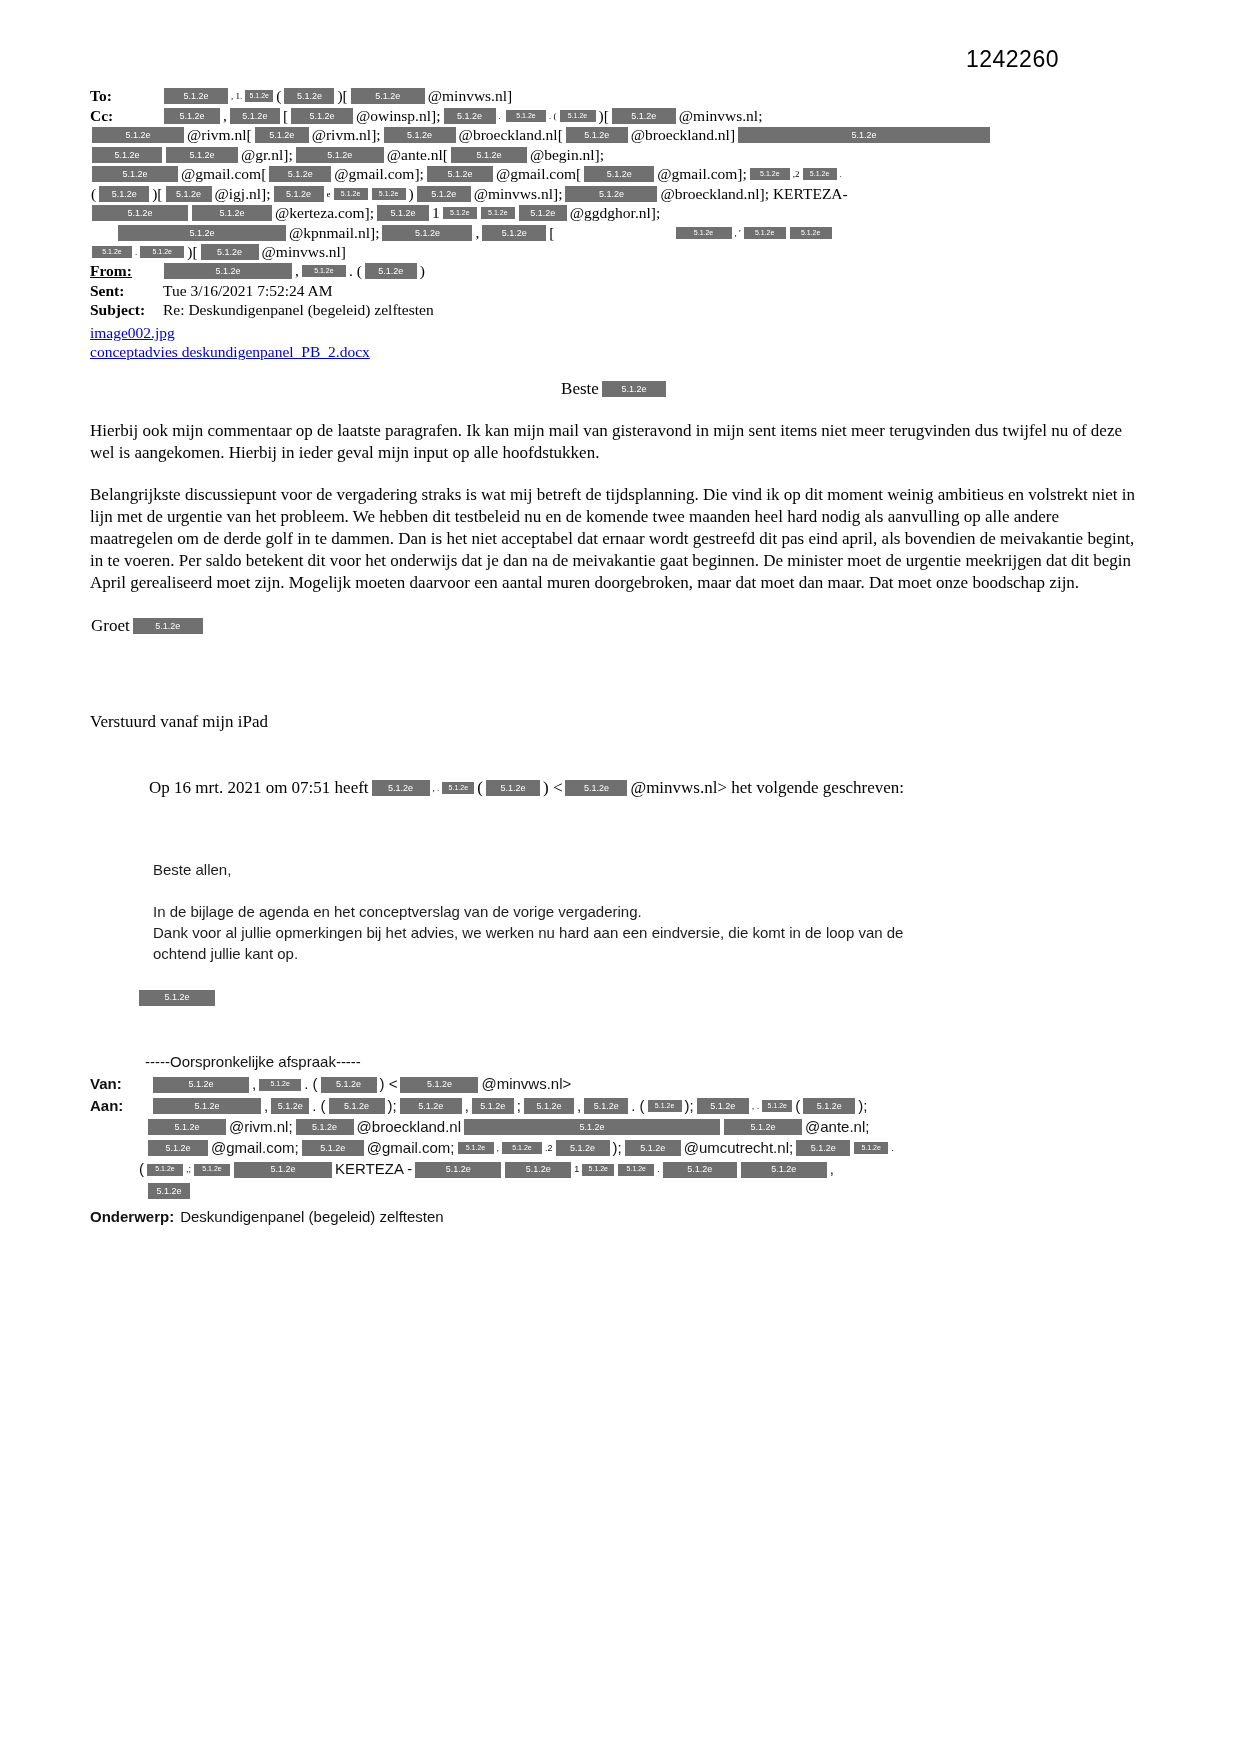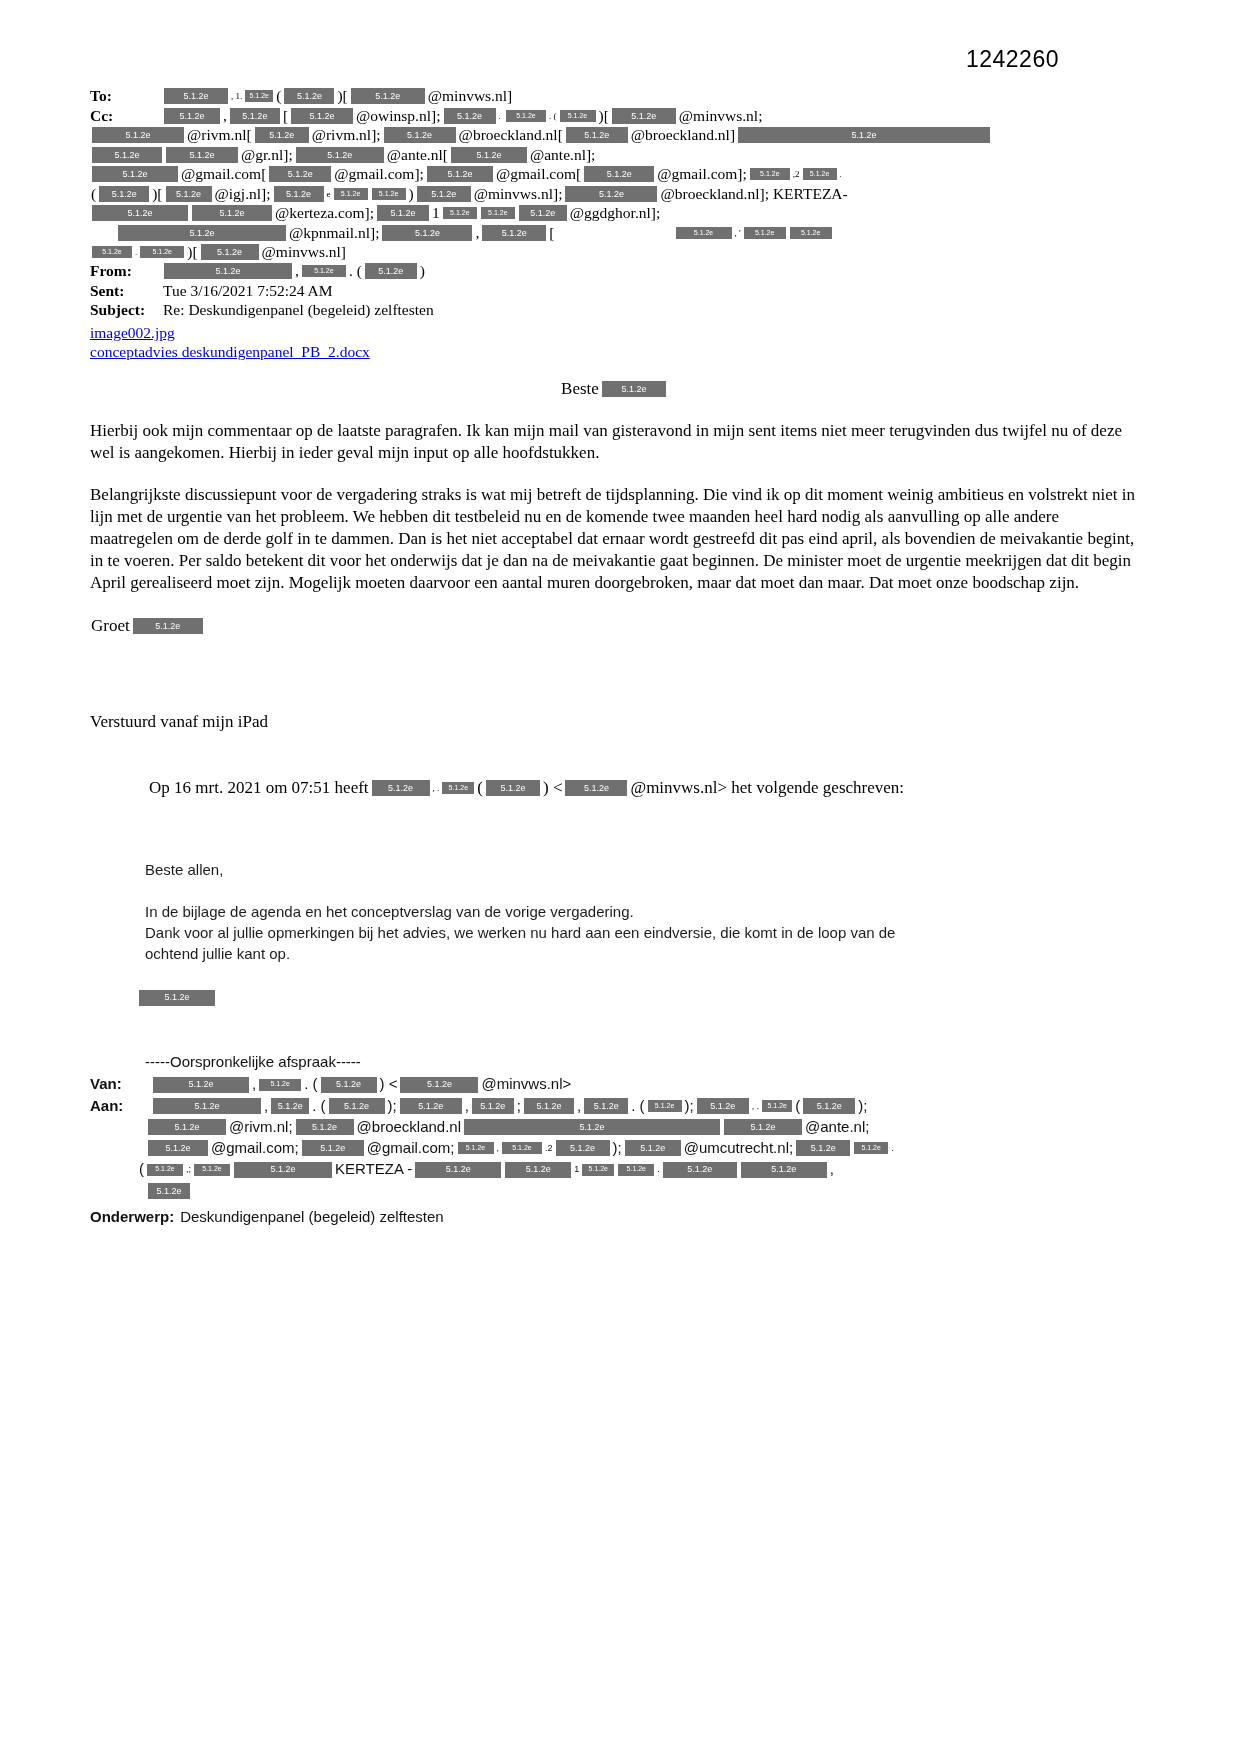--- a/index.html
+++ b/index.html
@@ -43,21 +43,21 @@
   .body p { font-size: 17px; line-height: 22px; max-width: 1048px; margin-top: 20px; }
   .body p.greet { margin-top: 0; text-align: center; }
   .body p.sentfrom { margin-top: 74px; }
   .body p.quote-intro { margin-top: 42px; padding-left: 58px; max-width: 1100px; }
 
   
   .quoted {
     margin-top: 60px; padding-left: 55px;
     font-family: "Liberation Sans", sans-serif; font-size: 15px; line-height: 21px; color: #1c1c1c;
   }
-  .quoted p { max-width: 800px; }
+  .quoted p { max-width: 800px; margin-left: 8px; }
   .quoted .qpara1 { margin-top: 21px; }
   .quoted .qpara2 { margin-top: 0; }
   .quoted .qregards { margin-top: 14px; }
   .quoted .qsig { margin-top: 22px; margin-left: -8px; }
 
   
   .original { margin-top: 44px; font-family: "Liberation Sans", sans-serif; color: #111; }
   .original .divider { padding-left: 55px; font-size: 15px; line-height: 21px; margin-bottom: 2px; }
   .original .hline { font-size: 15px; line-height: 20.5px; min-height: 20.5px; }
   .original .hlabel { margin-right: 5px; }
@@ -68,27 +68,27 @@
 
 <div class="page">
   <div class="doc-number">1242260</div>
 
   <div class="content">
 
     <div class="header-block">
         <div class="hline"><span class="hlabel" style="min-width: 72px;">To:</span><span class="redact" style="width: 64px;">5.1.2e</span><span class="frag tiny">, 1.</span><span class="redact rsmall" style="width: 28px;">5.1.2e</span><span class="frag">(</span><span class="redact" style="width: 50px;">5.1.2e</span><span class="frag">)[</span><span class="redact" style="width: 74px;">5.1.2e</span><span class="frag">@minvws.nl]</span></div>
         <div class="hline"><span class="hlabel" style="min-width: 72px;">Cc:</span><span class="redact" style="width: 56px;">5.1.2e</span><span class="frag">,</span><span class="redact" style="width: 50px;">5.1.2e</span><span class="frag">[</span><span class="redact" style="width: 62px;">5.1.2e</span><span class="frag">@owinsp.nl];</span><span class="redact" style="width: 52px;">5.1.2e</span><span class="frag tiny">. </span><span class="redact rsmall" style="width: 40px;">5.1.2e</span><span class="frag tiny">. (</span><span class="redact rsmall" style="width: 36px;">5.1.2e</span><span class="frag">)[</span><span class="redact" style="width: 64px;">5.1.2e</span><span class="frag">@minvws.nl;</span></div>
         <div class="hline"><span class="redact" style="width: 92px;">5.1.2e</span><span class="frag">@rivm.nl[</span><span class="redact" style="width: 54px;">5.1.2e</span><span class="frag">@rivm.nl];</span><span class="redact" style="width: 72px;">5.1.2e</span><span class="frag">@broeckland.nl[</span><span class="redact" style="width: 62px;">5.1.2e</span><span class="frag">@broeckland.nl]</span><span class="redact" style="width: 252px;">5.1.2e</span></div>
-        <div class="hline"><span class="redact" style="width: 70px;">5.1.2e</span><span class="redact" style="width: 72px;">5.1.2e</span><span class="frag">@gr.nl];</span><span class="redact" style="width: 88px;">5.1.2e</span><span class="frag">@ante.nl[</span><span class="redact" style="width: 76px;">5.1.2e</span><span class="frag">@ante.nl];</span></div>
+        <div class="hline"><span class="redact" style="width: 70px;">5.1.2e</span><span class="redact" style="width: 72px;">5.1.2e</span><span class="frag">@gr.nl];</span><span class="redact" style="width: 88px;">5.1.2e</span><span class="frag">@ante.nl[</span><span class="redact" style="width: 76px;">5.1.2e</span><span class="frag">@begin.nl];</span></div>
         <div class="hline"><span class="redact" style="width: 86px;">5.1.2e</span><span class="frag">@gmail.com[</span><span class="redact" style="width: 62px;">5.1.2e</span><span class="frag">@gmail.com];</span><span class="redact" style="width: 66px;">5.1.2e</span><span class="frag">@gmail.com[</span><span class="redact" style="width: 70px;">5.1.2e</span><span class="frag">@gmail.com];</span><span class="redact rsmall" style="width: 40px;">5.1.2e</span><span class="frag tiny">,2</span><span class="redact rsmall" style="width: 34px;">5.1.2e</span><span class="frag tiny">.</span></div>
         <div class="hline"><span class="frag">(</span><span class="redact" style="width: 50px;">5.1.2e</span><span class="frag">)[</span><span class="redact" style="width: 46px;">5.1.2e</span><span class="frag">@igj.nl];</span><span class="redact" style="width: 50px;">5.1.2e</span><span class="frag tiny">e</span><span class="redact rsmall" style="width: 34px;">5.1.2e</span><span class="redact rsmall" style="width: 34px;">5.1.2e</span><span class="frag">)</span><span class="redact" style="width: 54px;">5.1.2e</span><span class="frag">@minvws.nl];</span><span class="redact" style="width: 92px;">5.1.2e</span><span class="frag">@broeckland.nl]; KERTEZA-</span></div>
         <div class="hline"><span class="redact" style="width: 96px;">5.1.2e</span><span class="redact" style="width: 80px;">5.1.2e</span><span class="frag">@kerteza.com];</span><span class="redact" style="width: 52px;">5.1.2e</span><span class="frag">1</span><span class="redact rsmall" style="width: 34px;">5.1.2e</span><span class="redact rsmall" style="width: 34px;">5.1.2e</span><span class="redact" style="width: 48px;">5.1.2e</span><span class="frag">@ggdghor.nl];</span></div>
         <div class="hline"><span class="spacer" style="width: 26px;"></span><span class="redact" style="width: 168px;">5.1.2e</span><span class="frag">@kpnmail.nl];</span><span class="redact" style="width: 90px;">5.1.2e</span><span class="frag">,</span><span class="redact" style="width: 64px;">5.1.2e</span><span class="frag">[</span><span class="spacer" style="width: 118px;"></span><span class="redact rsmall" style="width: 56px;">5.1.2e</span><span class="frag tiny">, '</span><span class="redact rsmall" style="width: 42px;">5.1.2e</span><span class="redact rsmall" style="width: 42px;">5.1.2e</span></div>
         <div class="hline"><span class="redact rsmall" style="width: 40px;">5.1.2e</span><span class="frag tiny">.</span><span class="redact rsmall" style="width: 44px;">5.1.2e</span><span class="frag">)[</span><span class="redact" style="width: 58px;">5.1.2e</span><span class="frag">@minvws.nl]</span></div>
-        <div class="hline"><span class="hlabel" style="min-width: 72px;">From:</span><span class="redact" style="width: 128px;">5.1.2e</span><span class="frag">,</span><span class="redact rsmall" style="width: 44px;">5.1.2e</span><span class="frag">. (</span><span class="redact" style="width: 52px;">5.1.2e</span><span class="frag">)</span></div>
+        <div class="hline"><span class="hlabel" style="min-width: 72px; text-decoration: underline;">From:</span><span class="redact" style="width: 128px;">5.1.2e</span><span class="frag">,</span><span class="redact rsmall" style="width: 44px;">5.1.2e</span><span class="frag">. (</span><span class="redact" style="width: 52px;">5.1.2e</span><span class="frag">)</span></div>
         <div class="hline"><span class="hlabel" style="min-width: 72px;">Sent:</span><span class="frag">Tue 3/16/2021 7:52:24 AM</span></div>
         <div class="hline"><span class="hlabel" style="min-width: 72px;">Subject:</span><span class="frag">Re: Deskundigenpanel (begeleid) zelftesten</span></div>
       </div>
 
     <div class="attachments" id="attachments">
         <div><a class="attach-link" href="#">image002.jpg</a></div>
         <div><a class="attach-link" href="#">conceptadvies deskundigenpanel_PB_2.docx</a></div>
       </div>
 
     <div class="body">

